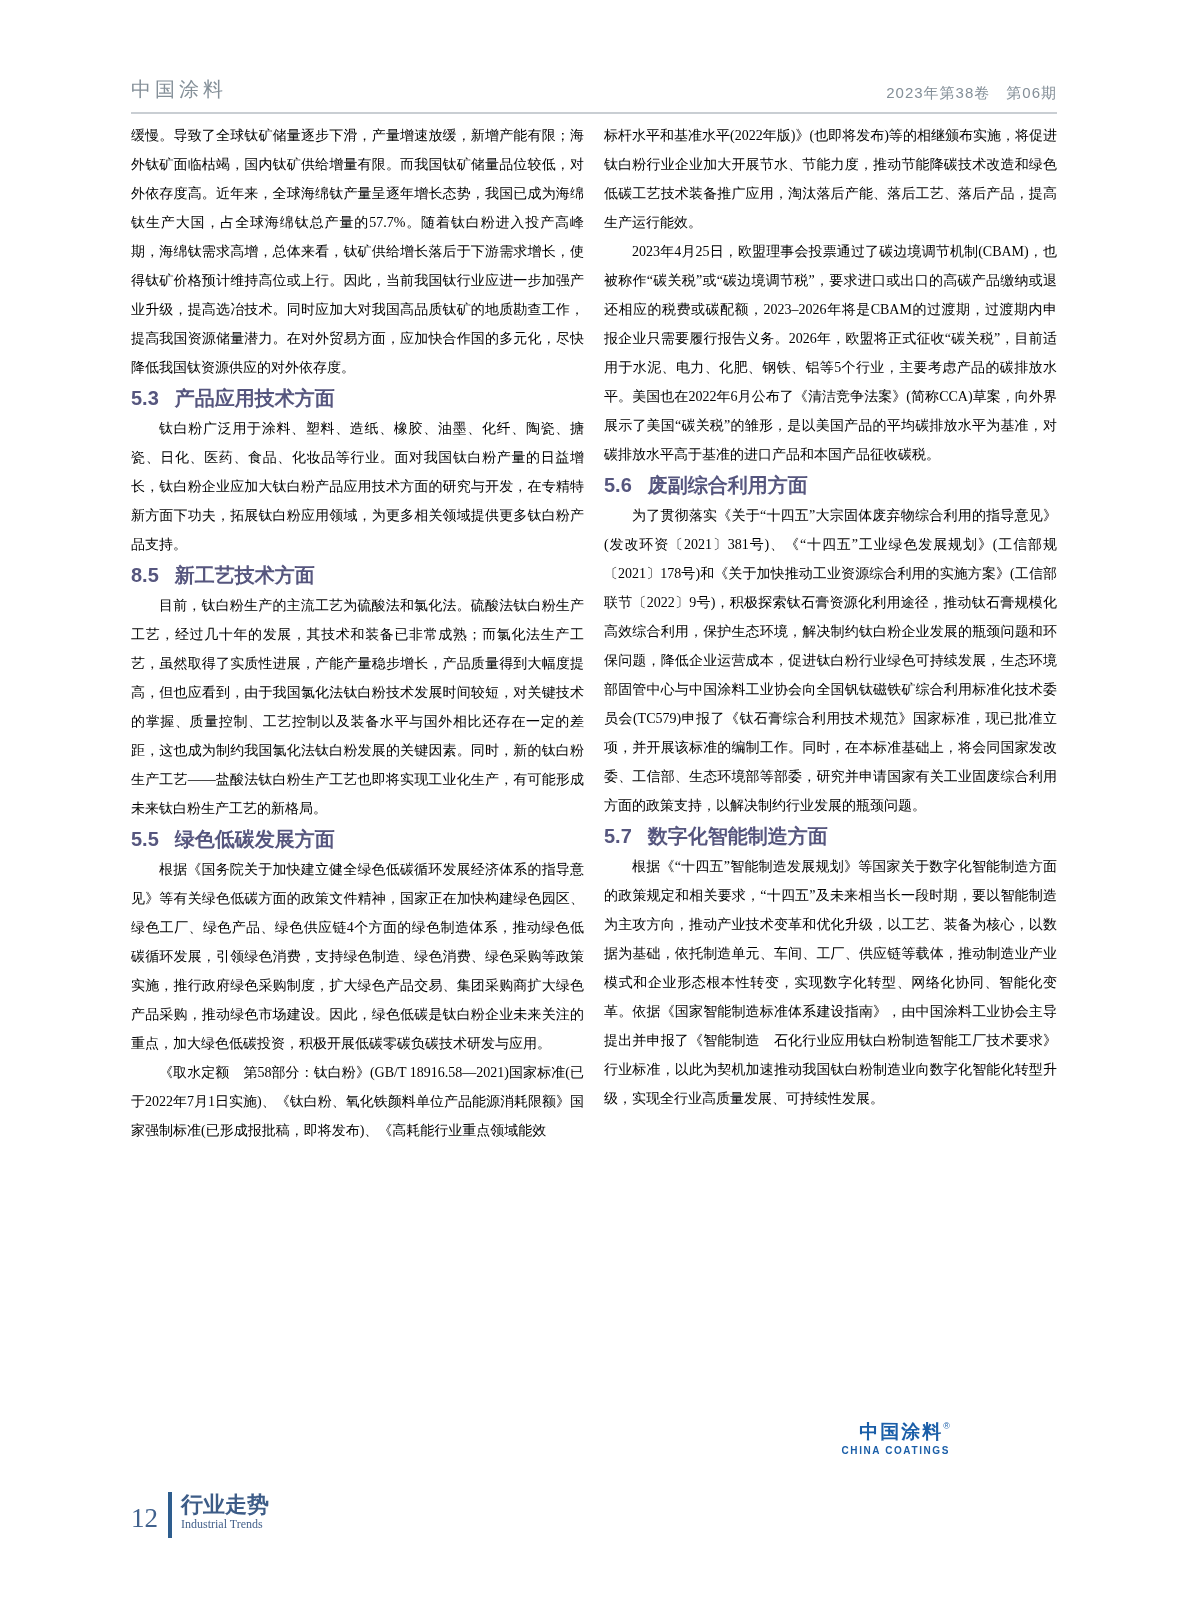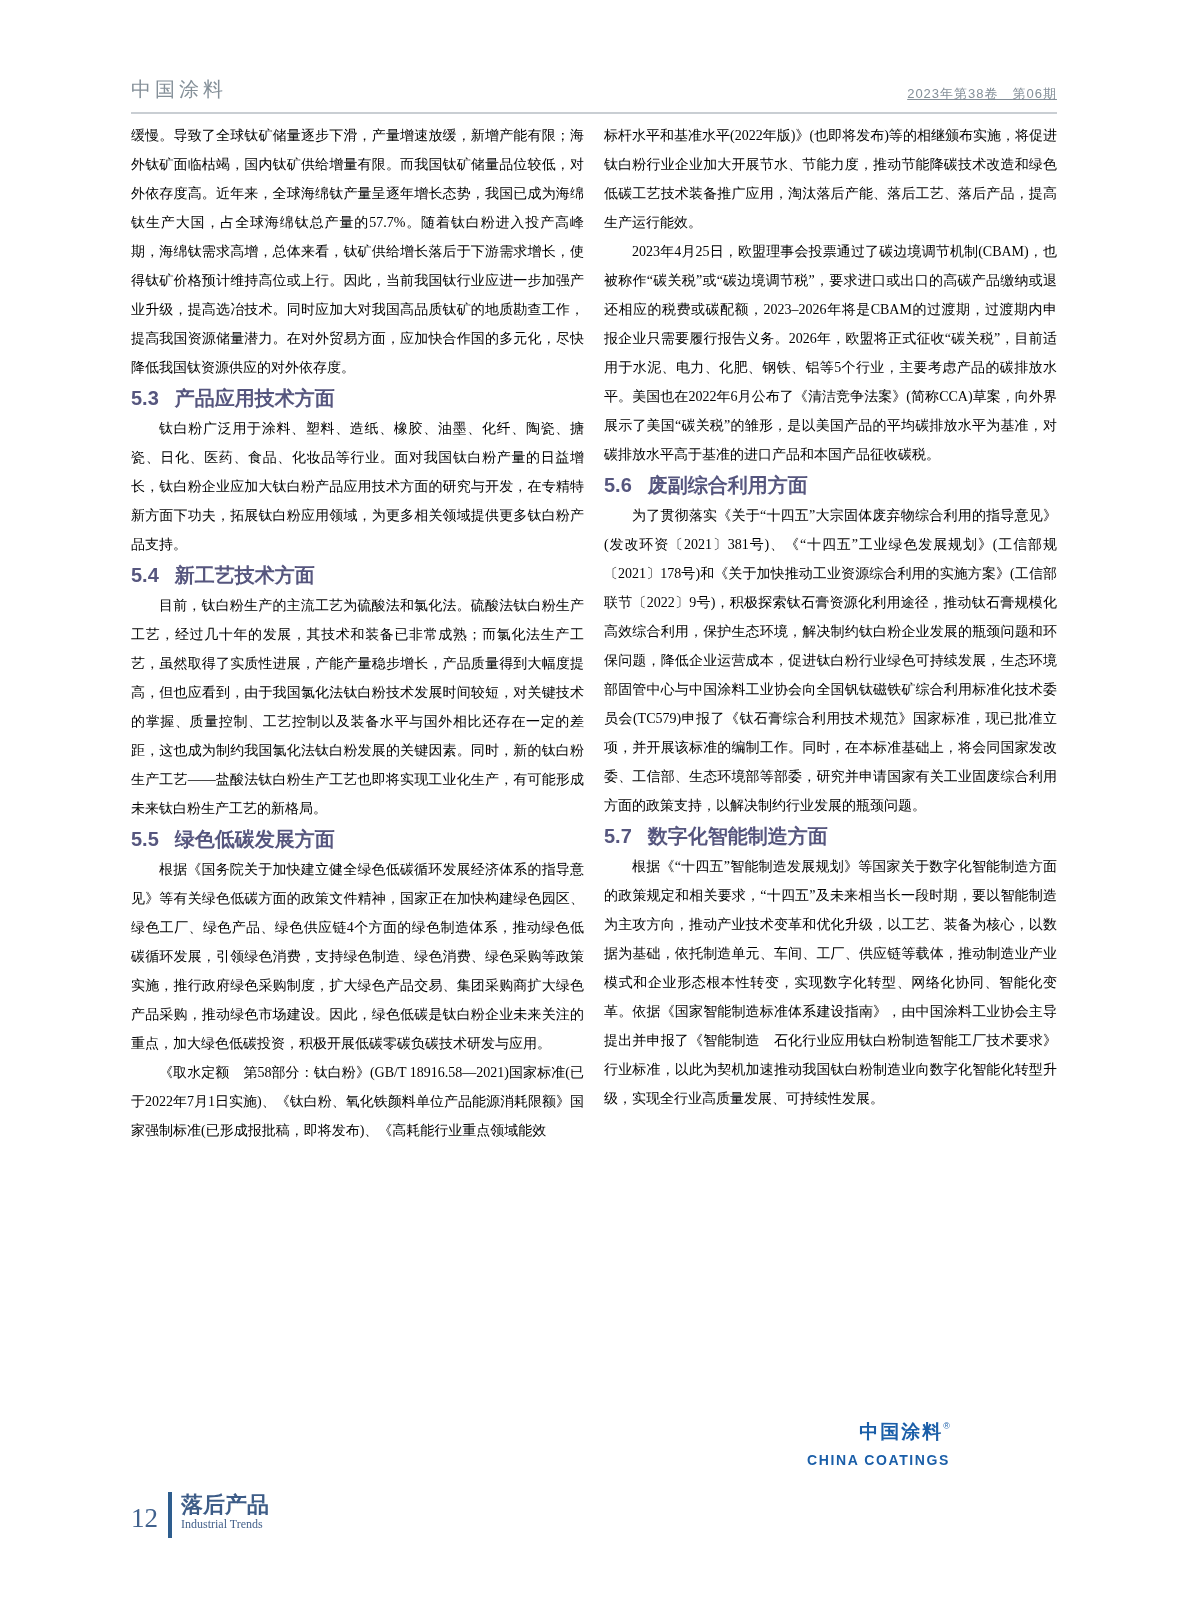--- a/index.html
+++ b/index.html
@@ -20,21 +20,21 @@
     width: 926px;
     display: flex;
     justify-content: space-between;
     align-items: flex-end;
     padding-bottom: 9px;
     border-bottom: 2px solid #c9ced3;
     font-family: "Liberation Sans", "DejaVu Sans", sans-serif;
     color: #848f98;
   }
   .journal-name { font-size: 20px; letter-spacing: 4px; }
-  .issue-info  { font-size: 13px; letter-spacing: 1px; text-decoration: underline; }
+  .issue-info  { font-size: 15px; letter-spacing: 1px; }
   
   .content {
     position: absolute;
     left: 131px;
     top: 121px;
     width: 926px;
     display: flex;
     gap: 20px;
   }
   .col { width: 453px; }
@@ -59,21 +59,21 @@
     position: absolute;
     right: 132px;
     top: 1422px;
     text-align: right;
     font-family: "Liberation Sans", "DejaVu Sans", sans-serif;
     color: #1a5ea8;
     line-height: 1.1;
   }
   .brand-logo .zh { font-size: 19px; font-weight: bold; letter-spacing: 2px; }
   .brand-logo .reg { font-size: 9px; vertical-align: top; }
-  .brand-logo .en { font-size: 14px; font-weight: bold; letter-spacing: 1.6px; margin-top: 10px; }
+  .brand-logo .en { font-size: 10px; font-weight: bold; letter-spacing: 1.6px; margin-top: 2px; }
   
   .page-footer {
     position: absolute;
     left: 131px;
     top: 1492px;
     display: flex;
     align-items: flex-start;
   }
   .page-num {
     font-size: 27px;
@@ -117,21 +117,21 @@
 
   <div class="content">
 
     <div class="col">
       <p>缓慢。导致了全球钛矿储量逐步下滑，产量增速放缓，新增产能有限；海外钛矿面临枯竭，国内钛矿供给增量有限。而我国钛矿储量品位较低，对外依存度高。近年来，全球海绵钛产量呈逐年增长态势，我国已成为海绵钛生产大国，占全球海绵钛总产量的57.7%。随着钛白粉进入投产高峰期，海绵钛需求高增，总体来看，钛矿供给增长落后于下游需求增长，使得钛矿价格预计维持高位或上行。因此，当前我国钛行业应进一步加强产业升级，提高选冶技术。同时应加大对我国高品质钛矿的地质勘查工作，提高我国资源储量潜力。在对外贸易方面，应加快合作国的多元化，尽快降低我国钛资源供应的对外依存度。</p>
       <div class="sec-heading">
         <span class="sec-num">5.3</span><span>产品应用技术方面</span>
       </div>
       <p class="indent">钛白粉广泛用于涂料、塑料、造纸、橡胶、油墨、化纤、陶瓷、搪瓷、日化、医药、食品、化妆品等行业。面对我国钛白粉产量的日益增长，钛白粉企业应加大钛白粉产品应用技术方面的研究与开发，在专精特新方面下功夫，拓展钛白粉应用领域，为更多相关领域提供更多钛白粉产品支持。</p>
       <div class="sec-heading">
-        <span class="sec-num">5.4</span><span>新工艺技术方面</span>
+        <span class="sec-num">8.5</span><span>新工艺技术方面</span>
       </div>
       <p class="indent">目前，钛白粉生产的主流工艺为硫酸法和氯化法。硫酸法钛白粉生产工艺，经过几十年的发展，其技术和装备已非常成熟；而氯化法生产工艺，虽然取得了实质性进展，产能产量稳步增长，产品质量得到大幅度提高，但也应看到，由于我国氯化法钛白粉技术发展时间较短，对关键技术的掌握、质量控制、工艺控制以及装备水平与国外相比还存在一定的差距，这也成为制约我国氯化法钛白粉发展的关键因素。同时，新的钛白粉生产工艺——盐酸法钛白粉生产工艺也即将实现工业化生产，有可能形成未来钛白粉生产工艺的新格局。</p>
       <div class="sec-heading">
         <span class="sec-num">5.5</span><span>绿色低碳发展方面</span>
       </div>
       <p class="indent">根据《国务院关于加快建立健全绿色低碳循环发展经济体系的指导意见》等有关绿色低碳方面的政策文件精神，国家正在加快构建绿色园区、绿色工厂、绿色产品、绿色供应链4个方面的绿色制造体系，推动绿色低碳循环发展，引领绿色消费，支持绿色制造、绿色消费、绿色采购等政策实施，推行政府绿色采购制度，扩大绿色产品交易、集团采购商扩大绿色产品采购，推动绿色市场建设。因此，绿色低碳是钛白粉企业未来关注的重点，加大绿色低碳投资，积极开展低碳零碳负碳技术研发与应用。</p>
       <p class="indent">《取水定额　第58部分：钛白粉》(GB/T 18916.58—2021)国家标准(已于2022年7月1日实施)、《钛白粉、氧化铁颜料单位产品能源消耗限额》国家强制标准(已形成报批稿，即将发布)、《高耗能行业重点领域能效</p>
     </div>
 
     <div class="col">
@@ -151,18 +151,18 @@
 
   <div class="brand-logo">
     <div><span class="zh">中国涂料</span><span class="reg">®</span></div>
     <div class="en">CHINA COATINGS</div>
   </div>
 
   <div class="page-footer">
     <span class="page-num">12</span>
     <span class="footer-bar"></span>
     <span class="footer-titles">
-      <span class="footer-zh">落后产品</span>
+      <span class="footer-zh">行业走势</span>
       <span class="footer-en">Industrial Trends</span>
     </span>
   </div>
 
 </div>
 
 </body></html>

